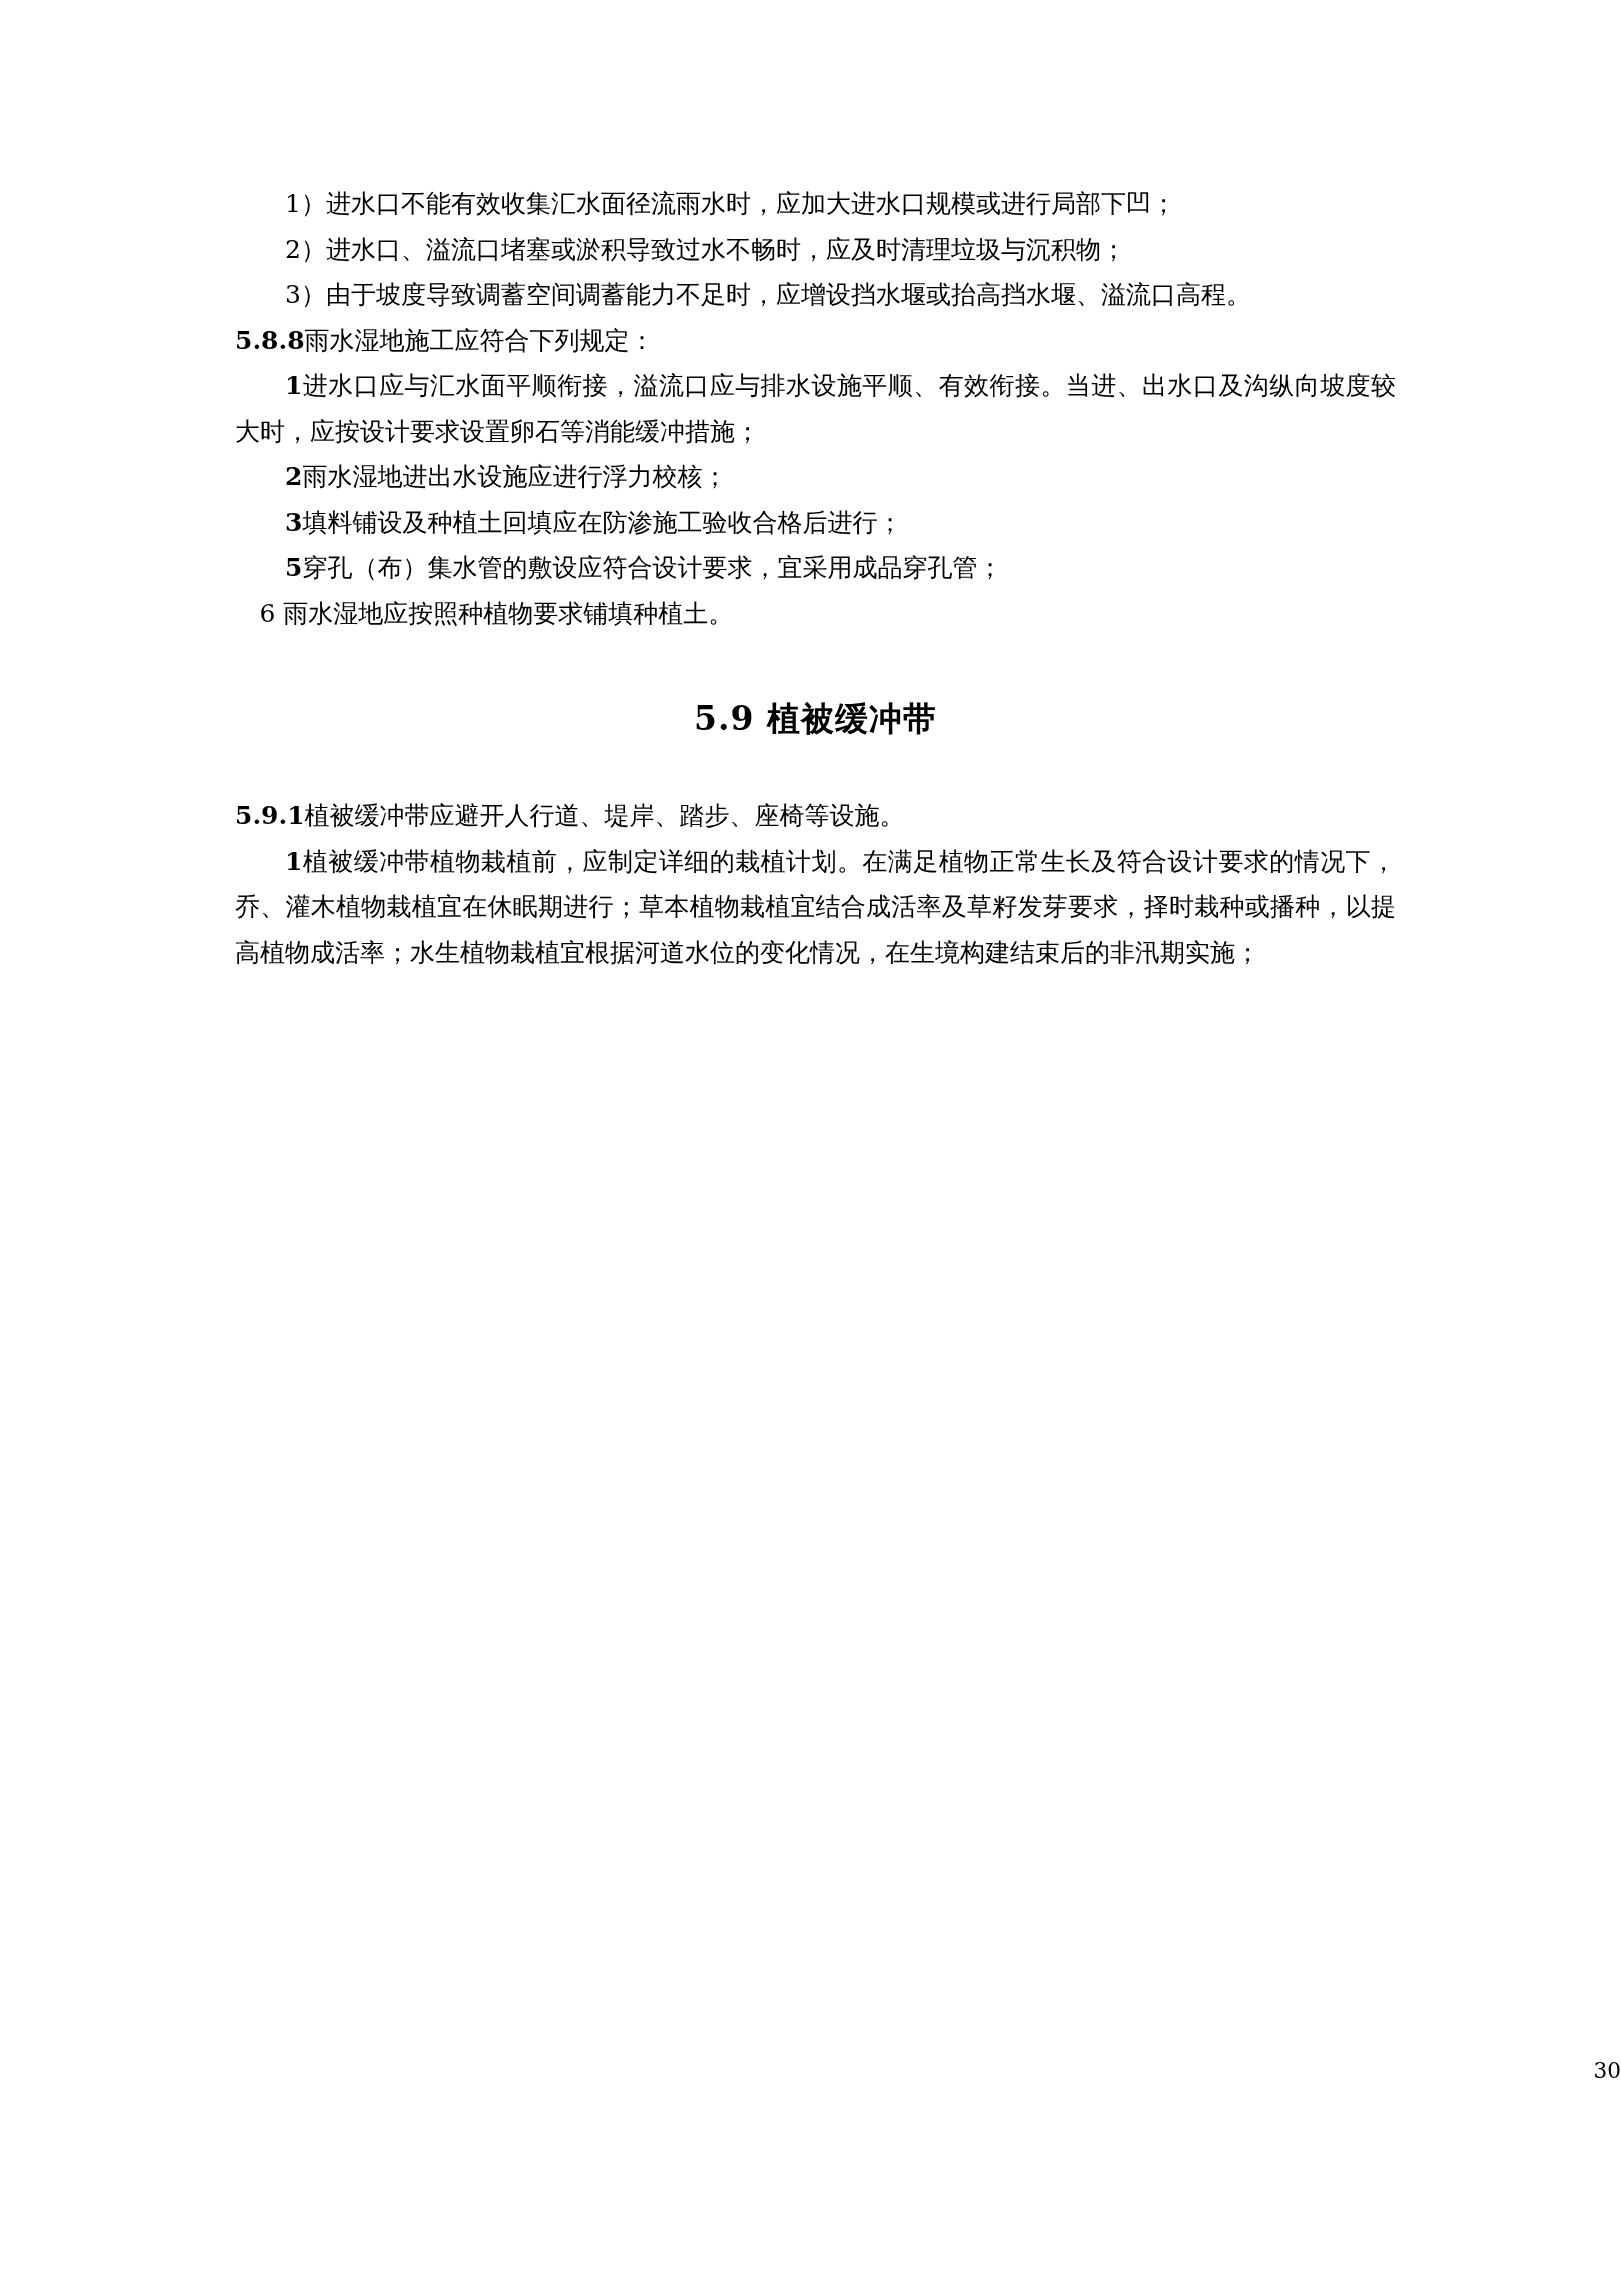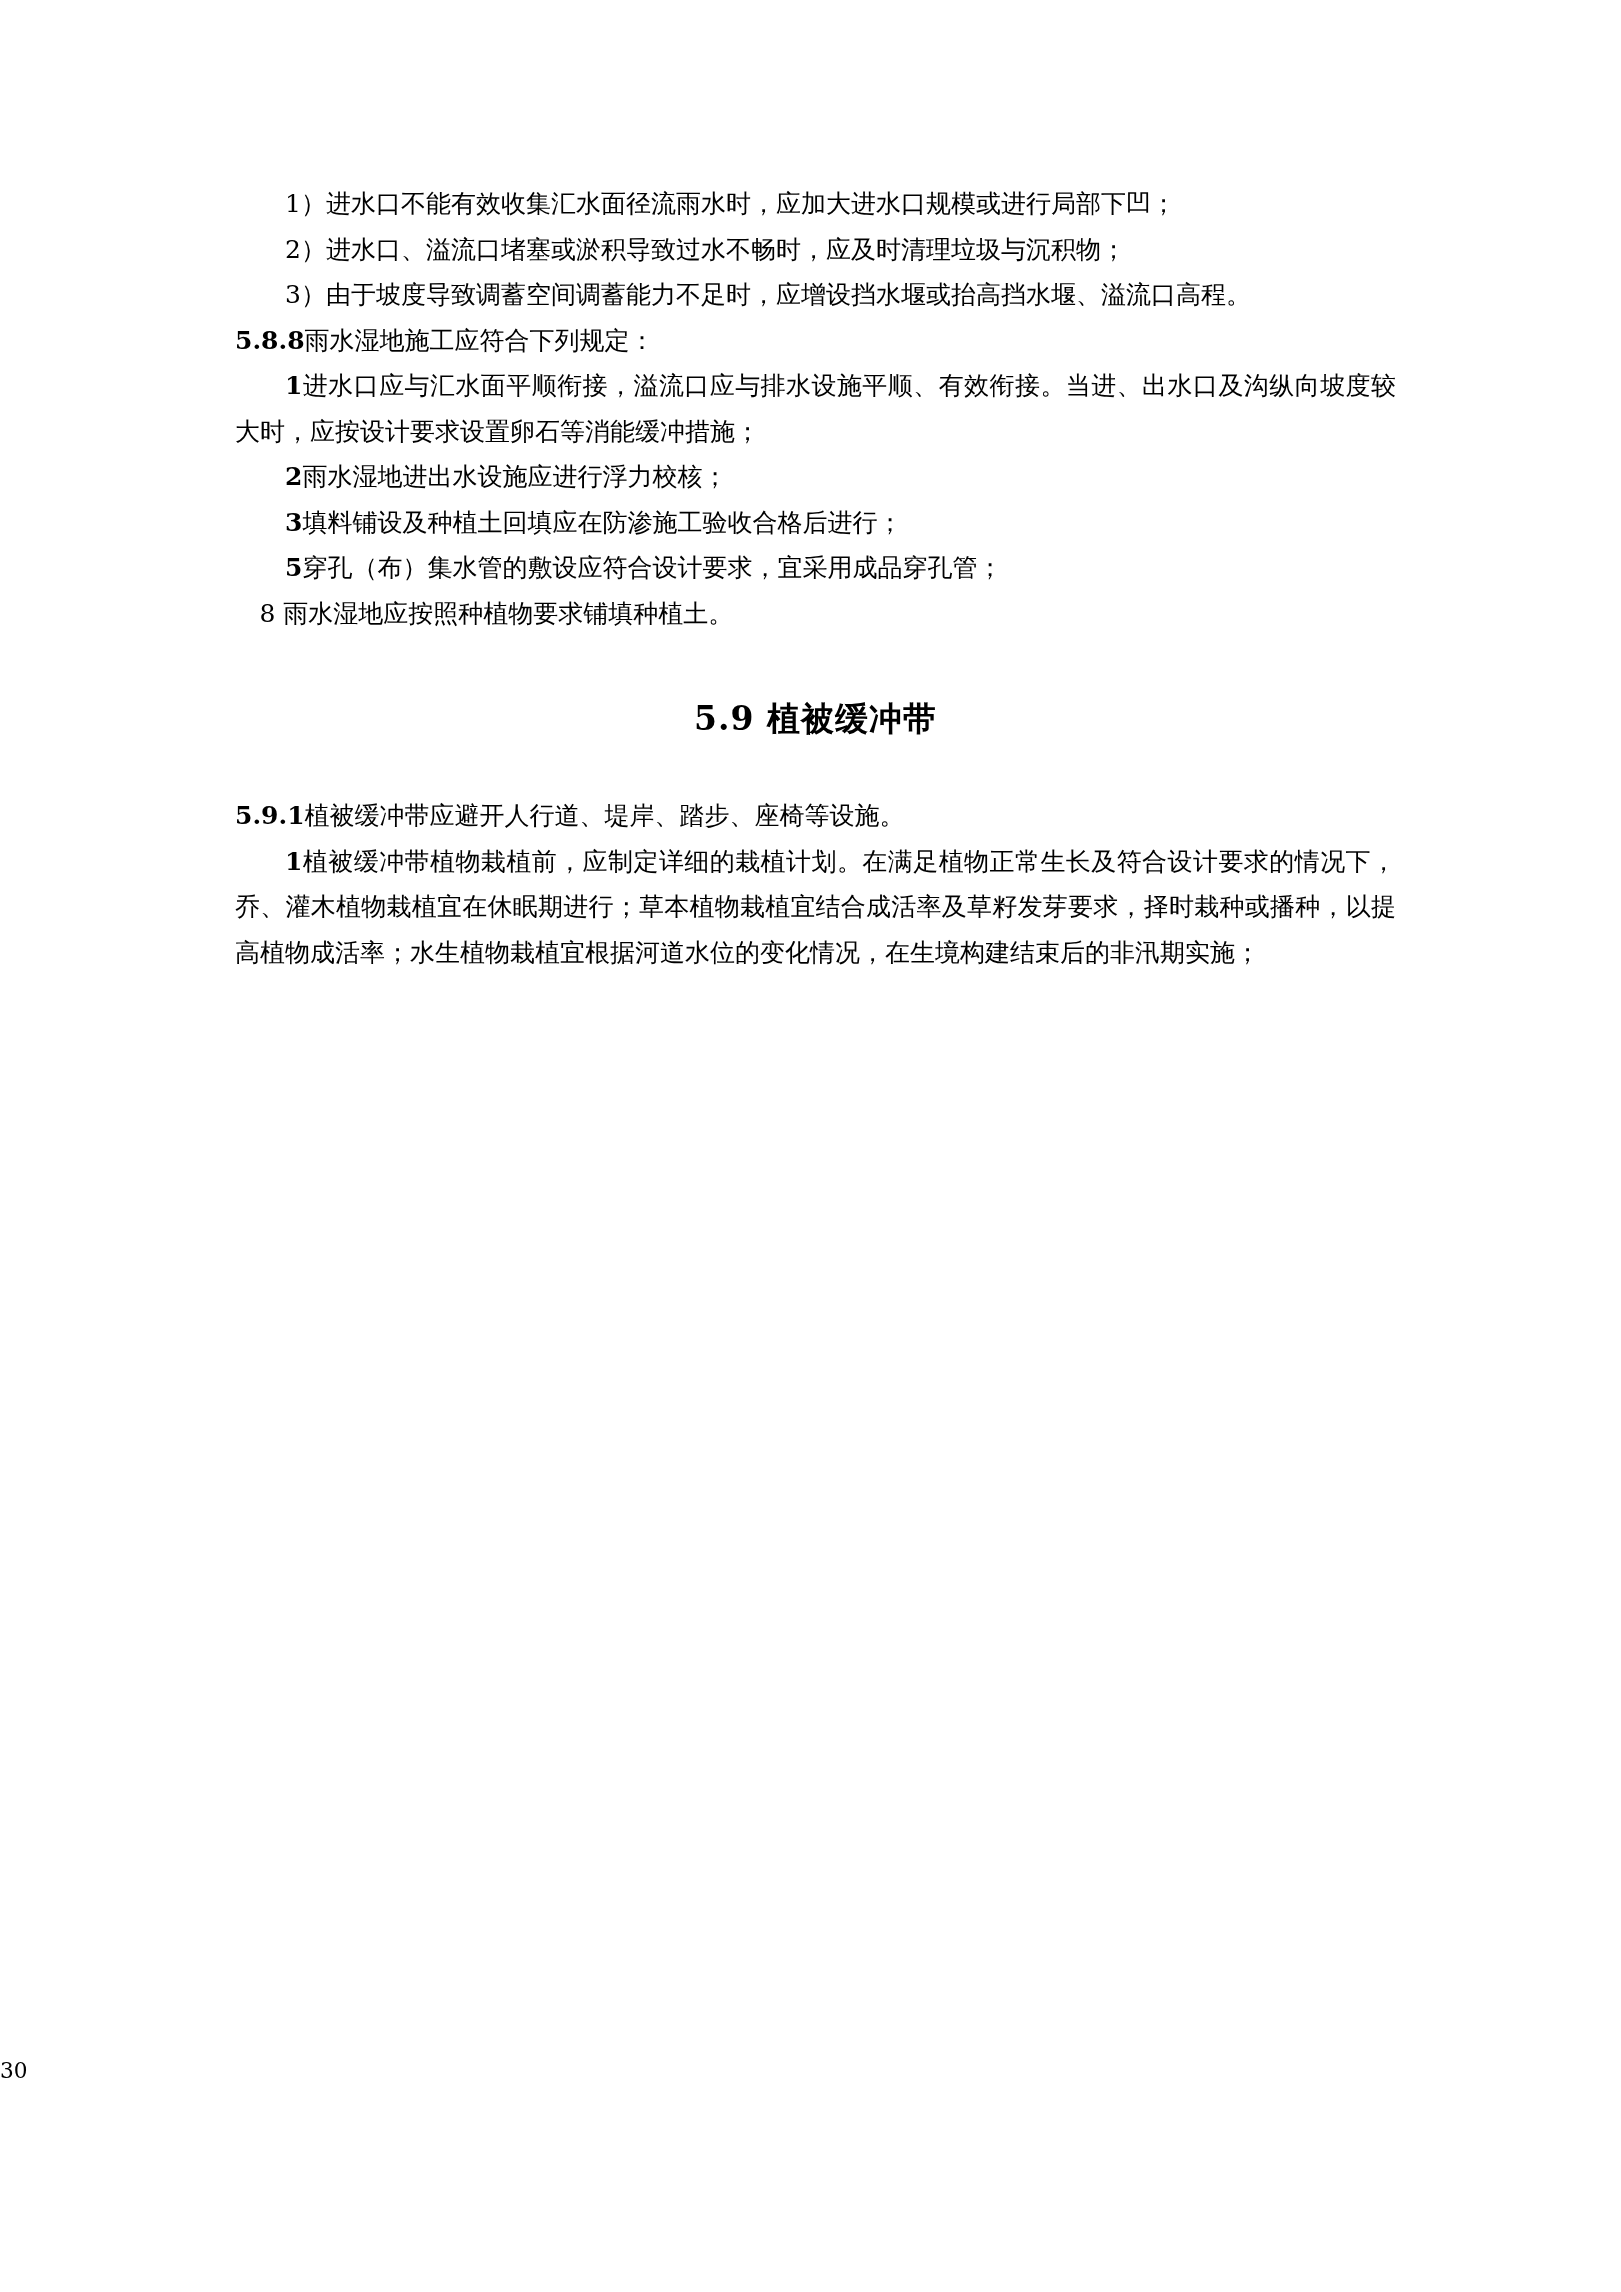--- a/index.html
+++ b/index.html
@@ -50,21 +50,21 @@
     font-weight: bold;
     margin-top: 61px;
     margin-bottom: 51px;
     letter-spacing: 1px;
   }
   .page-number {
     position: absolute;
     left: 0;
     right: 0;
     top: 2058px;
-    text-align: left;
+    text-align: right;
     font-size: 21.6px;
     font-family: "DejaVu Serif", "Liberation Serif", serif;
   }
 </style>
 </head>
 <body>
 
 <div class="page">
   <div class="content">
 
@@ -96,21 +96,21 @@
     <p class="indent2">
       <span class="b">3</span><span>填料铺设及种植土回填应在防渗施工验收合格后进行；</span>
     </p>
 
 
     <p class="indent2">
       <span class="b">5</span><span>穿孔（布）集水管的敷设应符合设计要求，宜采用成品穿孔管；</span>
     </p>
 
     <p class="indent1">
-      <span>8 雨水湿地应按照种植物要求铺填种植土。</span>
+      <span>6 雨水湿地应按照种植物要求铺填种植土。</span>
     </p>
 
     <div class="section-title">5.9 植被缓冲带</div>
 
     <p class="noindent">
       <span class="b">5.9.1</span><span>植被缓冲带应避开人行道、堤岸、踏步、座椅等设施。</span>
     </p>
 
 
 

